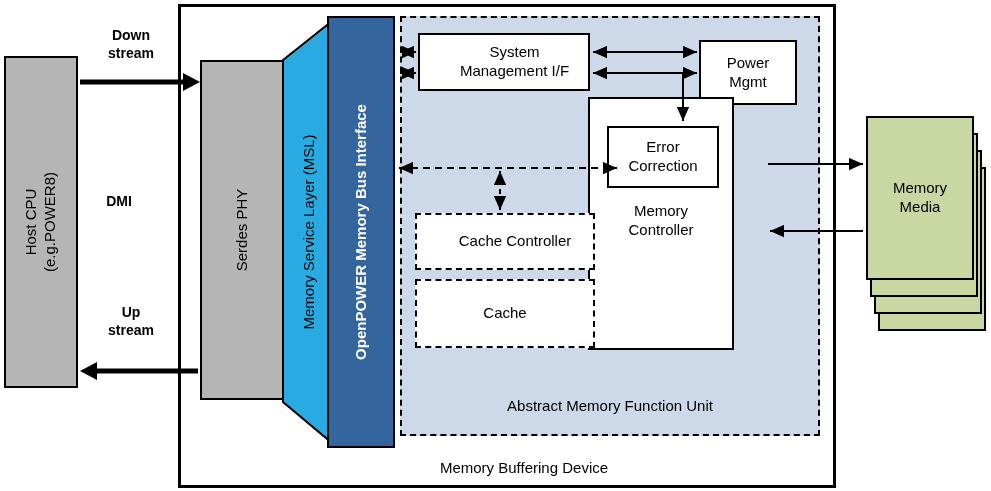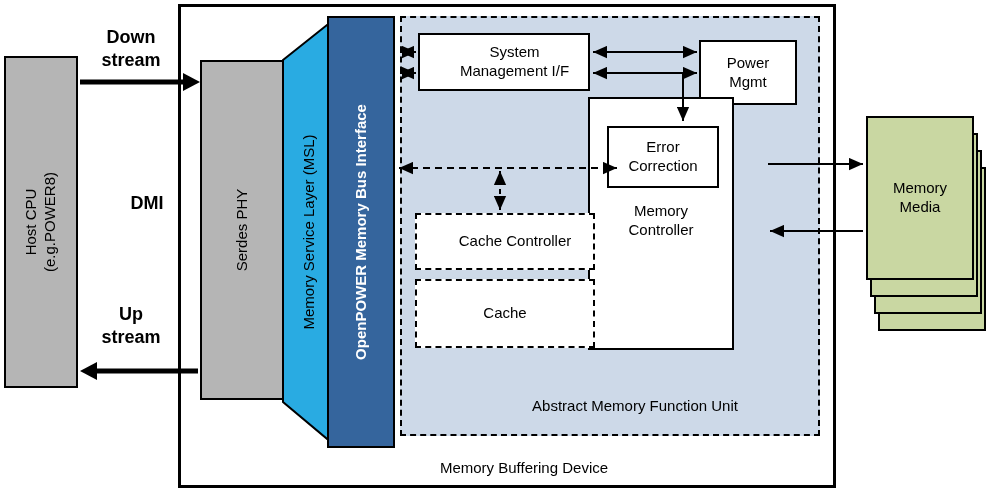--- a/index.html
+++ b/index.html
@@ -31,38 +31,38 @@
     position:absolute;left:50%;top:50%;
     transform:translate(-50%,-50%) rotate(-90deg);
     white-space:nowrap;font-size:15px;
   }
   .two-line{white-space:pre-line;text-align:center;line-height:1.25;}
   .white{color:#fff;font-weight:bold;}
   .label{
     position:absolute;font-size:15px;text-align:center;
     white-space:pre-line;line-height:1.3;
   }
-  .bold{font-weight:bold;font-size:18px;}
+  .bold{font-weight:bold;font-size:14px;}
   .arrows{position:absolute;left:0;top:0;z-index:50;pointer-events:none;}
   .mc-label{position:absolute;left:0;top:103px;width:100%;text-align:center;white-space:pre-line;font-size:15px;line-height:1.25;}
   .z1{z-index:1}.z2{z-index:2}.z3{z-index:3}.z4{z-index:4}
 </style>
 </head>
 <body>
 
 <div class="canvas">
 
   <div class="box gray z1" style="left:4px;top:56px;width:74px;height:332px;">
     <span class="vlabel two-line">Host CPU
 (e.g.POWER8)</span>
   </div>
 
   <div class="label bold z4" style="left:86px;top:26px;width:90px;">Down
 stream</div>
-  <div class="label bold z4" style="left:102px;top:192px;width:90px;">DMI</div>
+  <div class="label bold z4" style="left:74px;top:192px;width:90px;">DMI</div>
   <div class="label bold z4" style="left:86px;top:303px;width:90px;">Up
 stream</div>
 
   <div class="box z1" style="left:178px;top:4px;width:658px;height:484px;border-width:3px;"></div>
   <div class="label z4" style="left:192px;top:458px;width:664px;">Memory Buffering Device</div>
 
   <div class="box gray z2" style="left:200px;top:60px;width:84px;height:340px;">
     <span class="vlabel">Serdes PHY</span>
   </div>
 
@@ -71,21 +71,21 @@
   </svg>
   <div class="abs z3" style="left:282px;top:18px;width:52px;height:428px;">
     <span class="vlabel">Memory Service Layer (MSL)</span>
   </div>
 
   <div class="box blue z3" style="left:327px;top:16px;width:68px;height:432px;">
     <span class="vlabel white">OpenPOWER Memory Bus Interface</span>
   </div>
 
   <div class="box amfu z2" style="left:400px;top:16px;width:420px;height:420px;"></div>
-  <div class="label z4" style="left:400px;top:396px;width:420px;margin-left:25px;">Abstract Memory Function Unit</div>
+  <div class="label z4" style="left:400px;top:396px;width:420px;">Abstract Memory Function Unit</div>
 
   <div class="box z3" style="left:418px;top:33px;width:172px;height:58px;padding-left:21px;">System
 Management I/F</div>
 
   <div class="box z3" style="left:699px;top:40px;width:98px;height:65px;">Power
 Mgmt</div>
 
   <div class="box z3" style="left:588px;top:97px;width:146px;height:253px;">
     <div class="box" style="left:17px;top:27px;width:112px;height:62px;">Error
 Correction</div>

